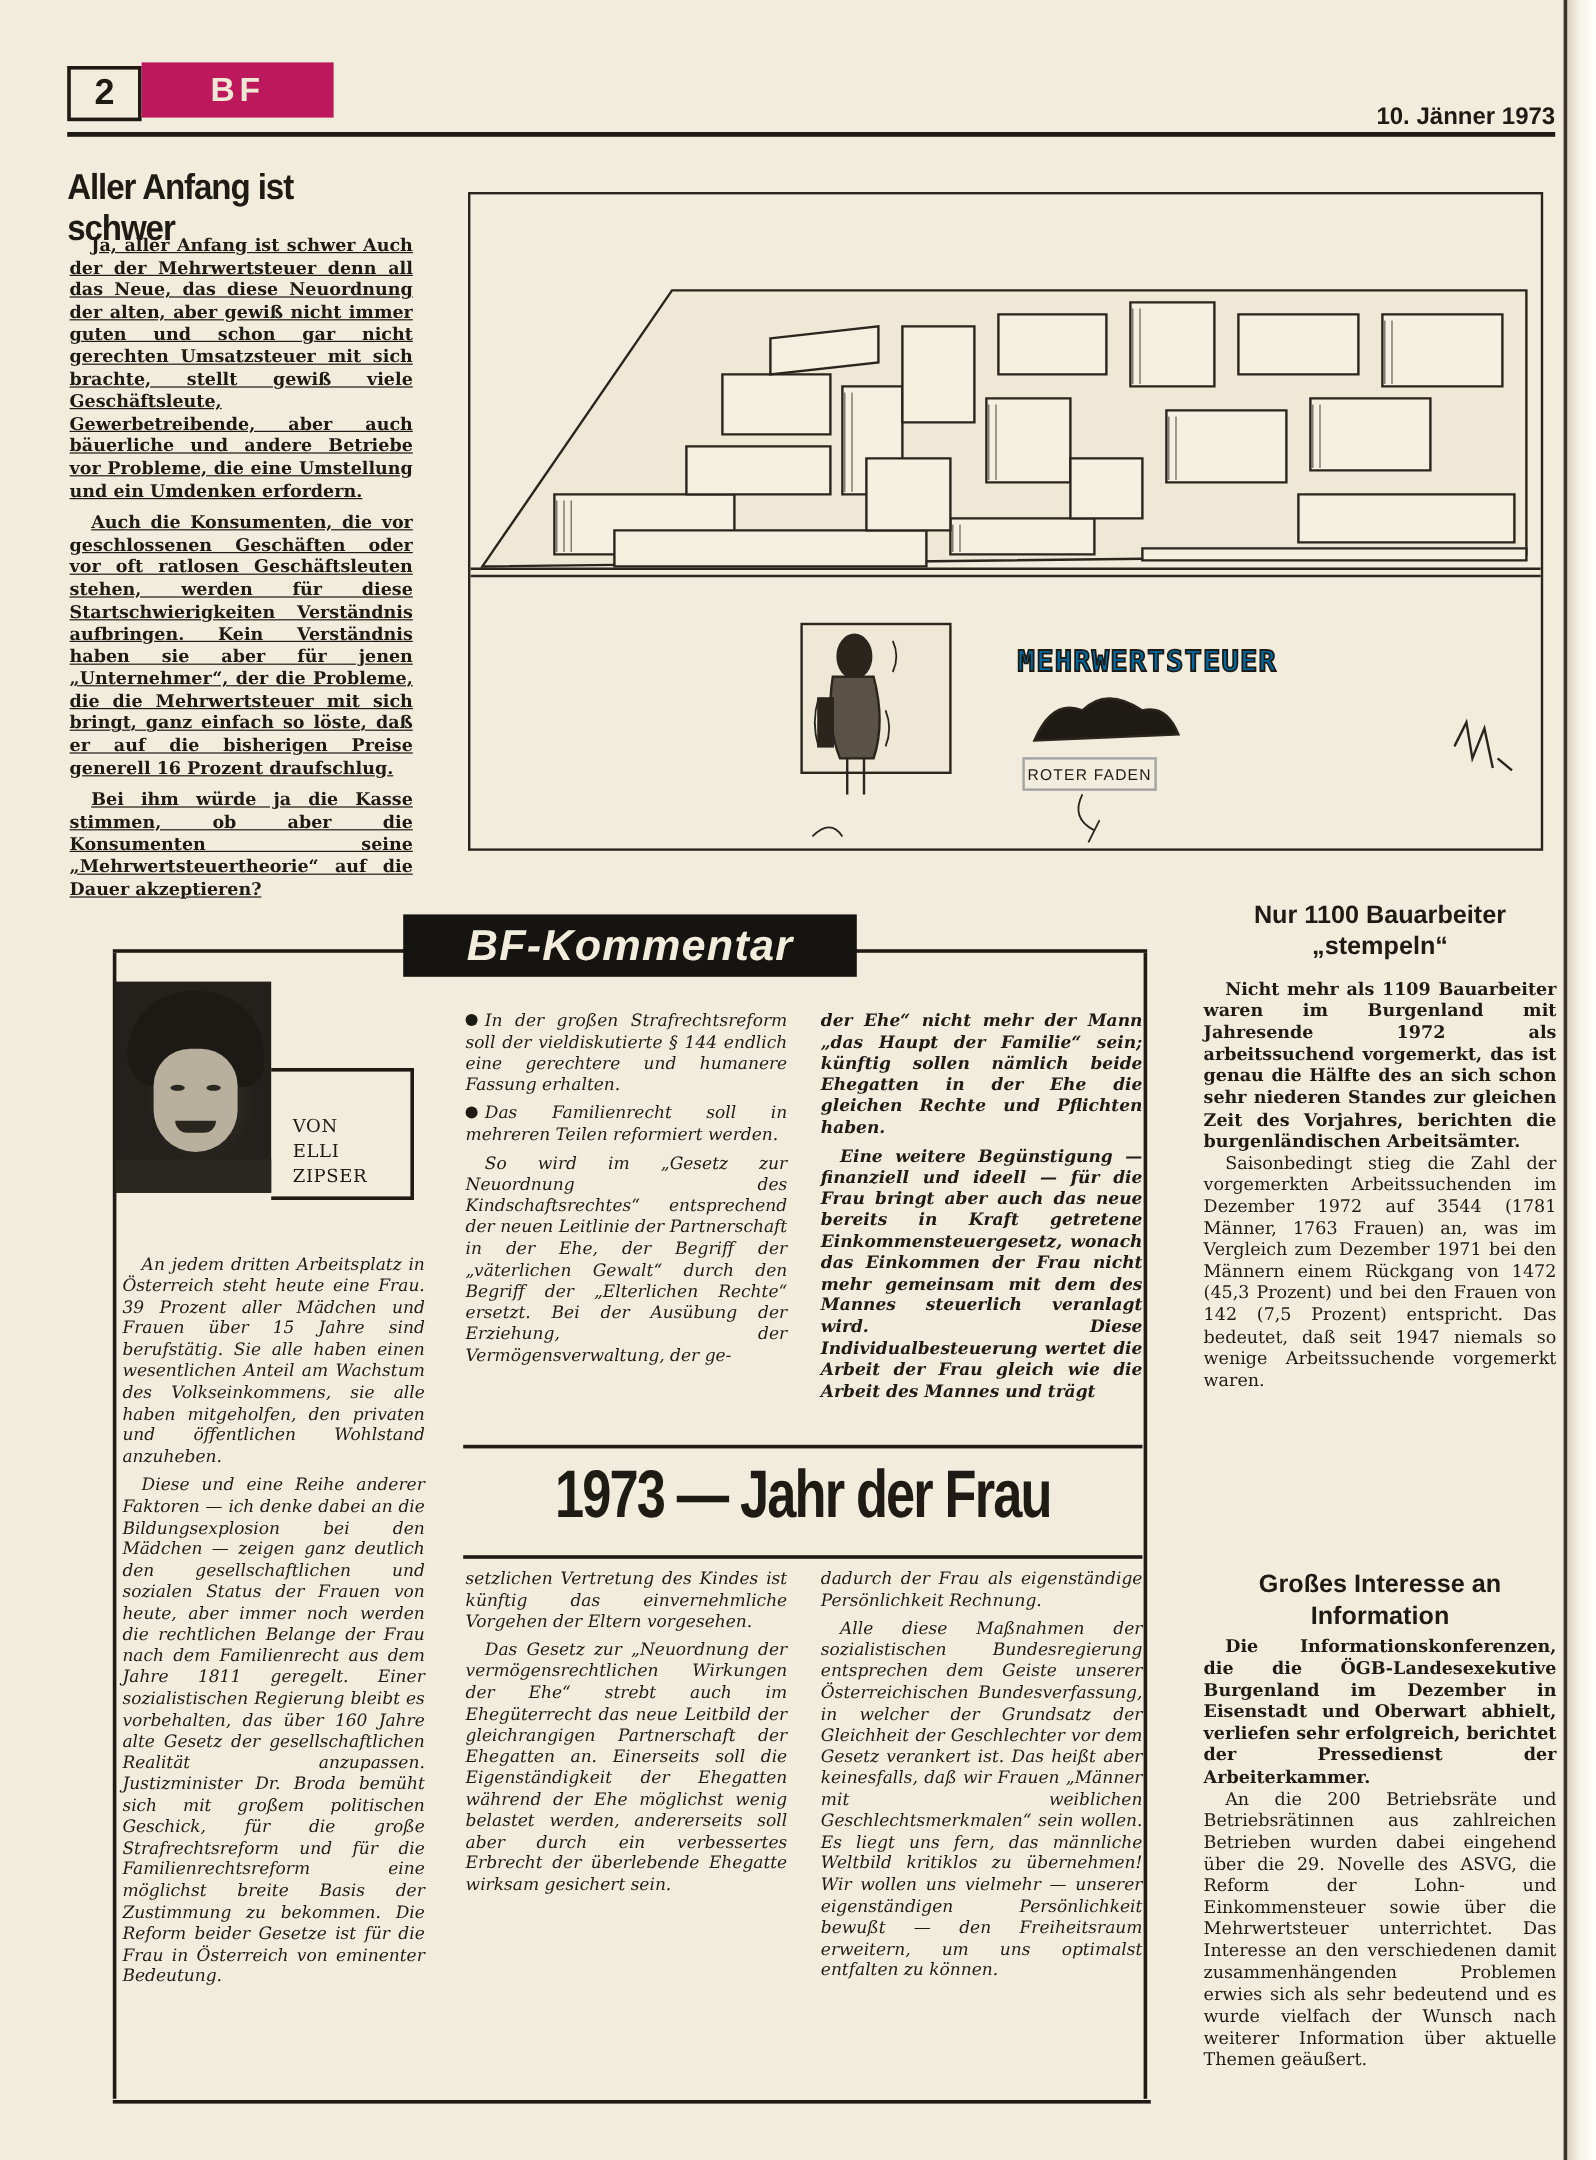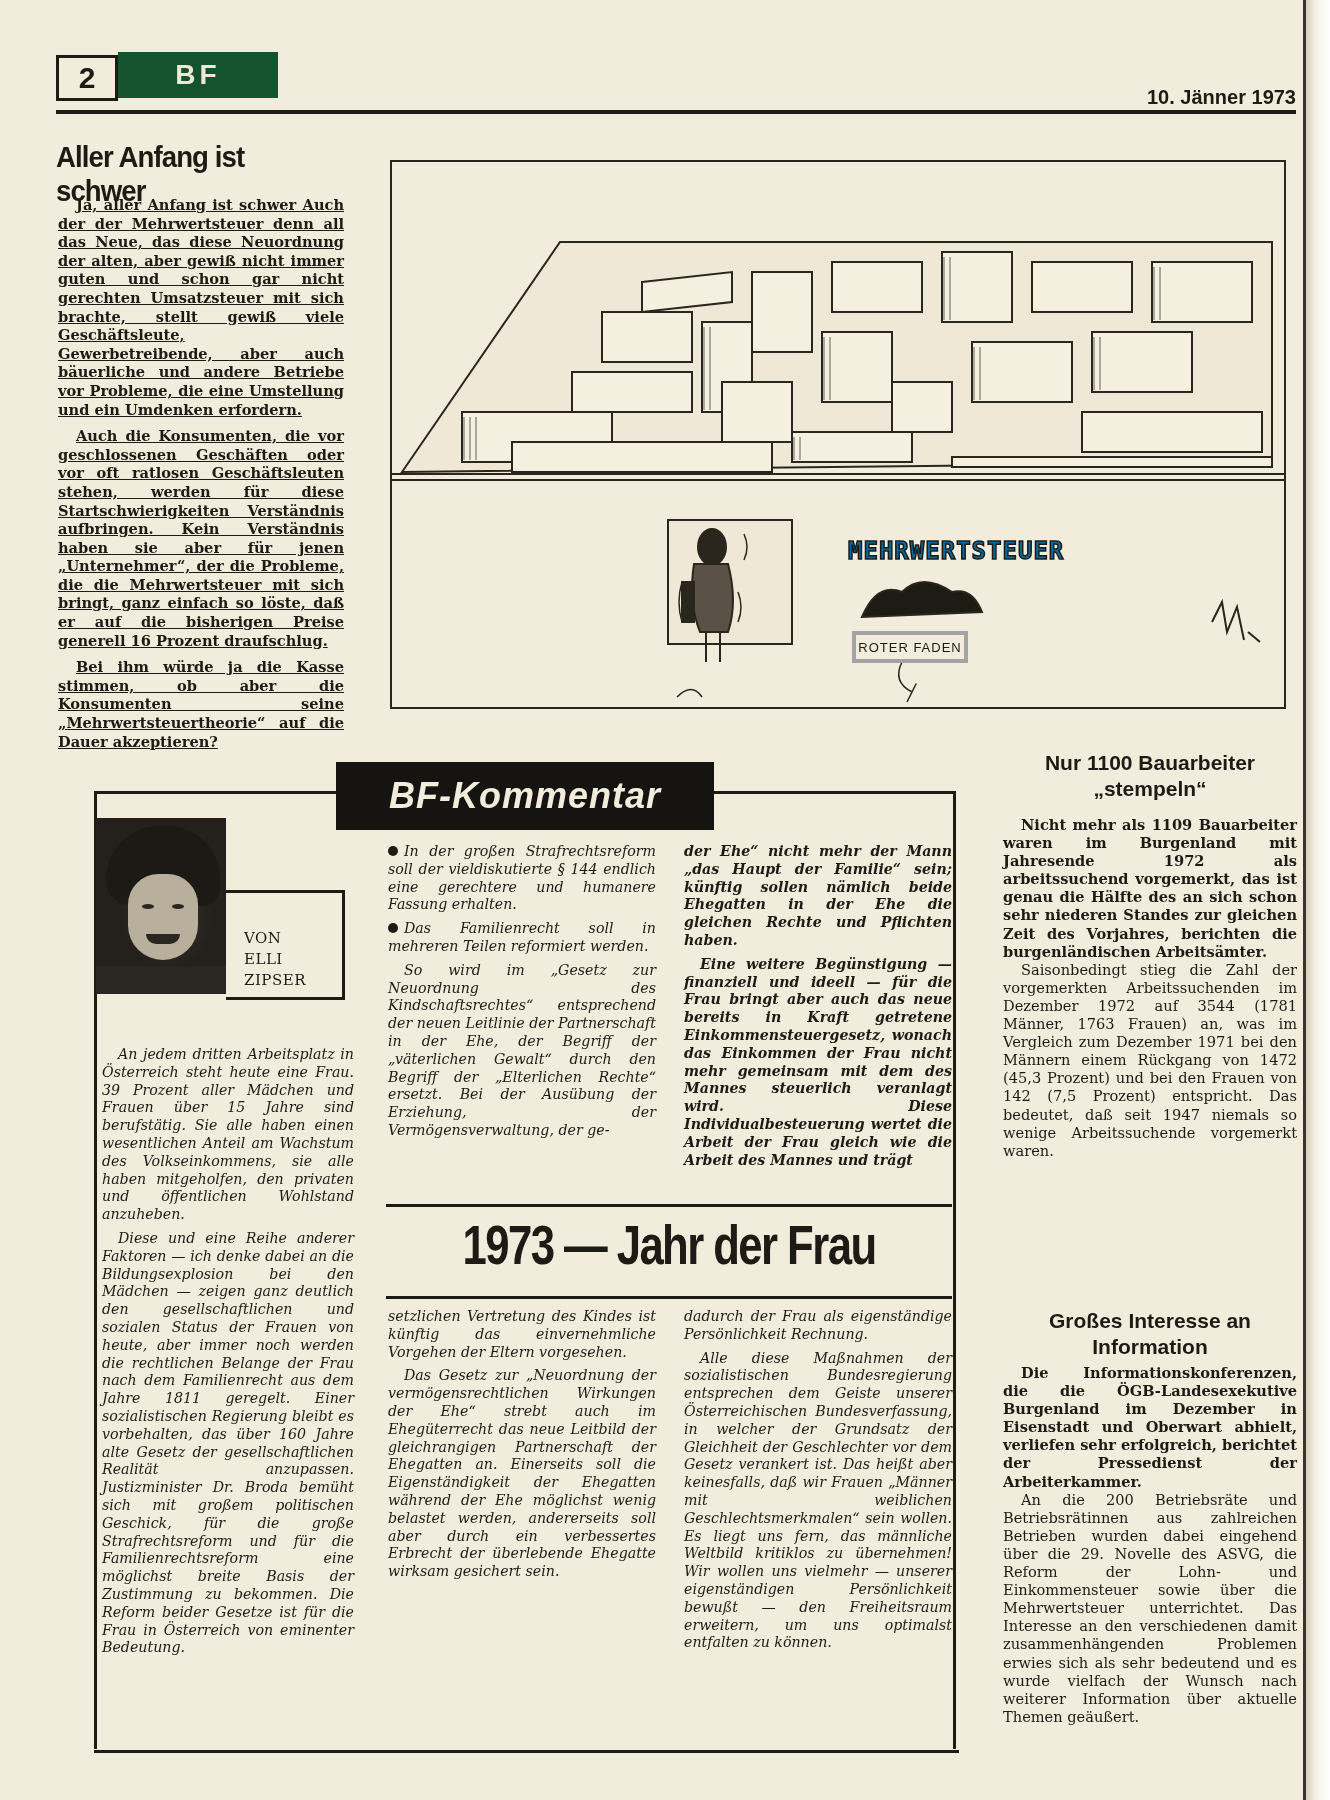--- a/index.html
+++ b/index.html
@@ -15,21 +15,21 @@
     background: linear-gradient(90deg, #d8d0bc 0%, #f5f1e6 40%, #ffffff 100%);
     border-left: 3px solid #3a342a;
   }
   
   .masthead { position: absolute; left: 56px; top: 55px; height: 44px; display: flex; }
   .page-num {
     width: 56px; height: 40px; border: 3px solid #1e1a14; background: #f2ecdc;
     font: bold 30px "Liberation Sans", sans-serif; display: flex; align-items: center; justify-content: center;
   }
   .section-tag {
-    width: 160px; height: 46px; margin-top: -3px; background: #14532d; color: #efe8d6;
+    width: 160px; height: 46px; margin-top: -3px; background: #be185d; color: #efe8d6;
     font: bold 28px "Liberation Sans", sans-serif; letter-spacing: 4px;
     display: flex; align-items: center; justify-content: center;
   }
   .issue-date {
     position: absolute; right: 34px; top: 86px;
     font: bold 20px "Liberation Sans", sans-serif;
   }
   .top-rule { position: absolute; left: 56px; right: 34px; top: 110px; height: 4px; background: #1e1a14; }
 
   
@@ -49,37 +49,37 @@
     border: 2px solid #2a251d;
   }
   .cartoon svg { width: 100%; height: 100%; }
   .cartoon-label-mwst {
     position: absolute; left: 456px; top: 375px;
     font: bold 24px "DejaVu Sans Mono", monospace; letter-spacing: 1px;
     color: #0369a1; -webkit-text-stroke: 1.5px #1e1a14; text-stroke: 1.5px #1e1a14;
   }
   .cartoon-label-faden {
     position: absolute; left: 460px; top: 469px; width: 108px; height: 24px;
-    border: 4px solid #a3a3a3; font: 13px "Liberation Sans", sans-serif; letter-spacing: 1px;
+    border: 2px solid #a3a3a3; font: 13px "Liberation Sans", sans-serif; letter-spacing: 1px;
     display: flex; align-items: center; justify-content: center; background: #f2ecdc;
   }
 
   
   .kommentar-frame {
     position: absolute; left: 94px; top: 791px; width: 862px; height: 960px;
     border-top: 3px solid #1e1a14;
   }
   .kommentar-frame::before, .kommentar-frame::after {
     content: ""; position: absolute; top: 0; width: 3px; height: 955px; background: #1e1a14;
   }
   .kommentar-frame::before { left: 0; }
   .kommentar-frame::after { right: 0; }
   .kommentar-bottom { position: absolute; left: 94px; top: 1750px; width: 865px; height: 3px; background: #1e1a14; }
   .kommentar-title {
-    position: absolute; left: 336px; top: 762px; width: 378px; height: 68px;
+    position: absolute; left: 336px; top: 762px; width: 378px; height: 52px;
     background: #161410; color: #f2ecdc;
     font: italic bold 36px "Liberation Sans", sans-serif;
     display: flex; align-items: center; justify-content: center; letter-spacing: 1px;
   }
   .author-photo {
     position: absolute; left: 96px; top: 818px; width: 130px; height: 176px;
     background: radial-gradient(ellipse 46px 56px at 55% 54%, #b9b2a1 0%, #8b8476 60%, #2c2822 62%, #24211c 100%);
   }
   .author-photo .hair {
     position: absolute; left: 10px; top: 8px; width: 114px; height: 80px;

